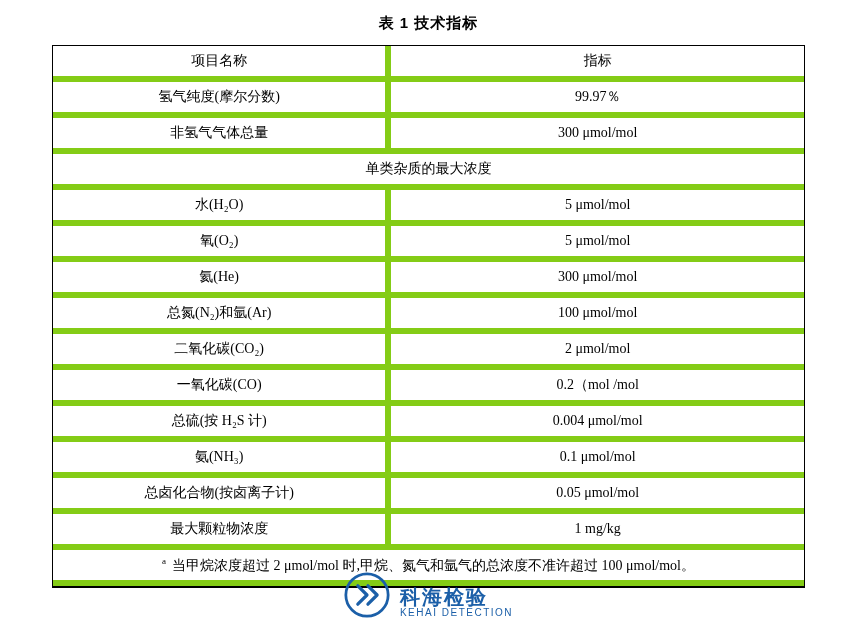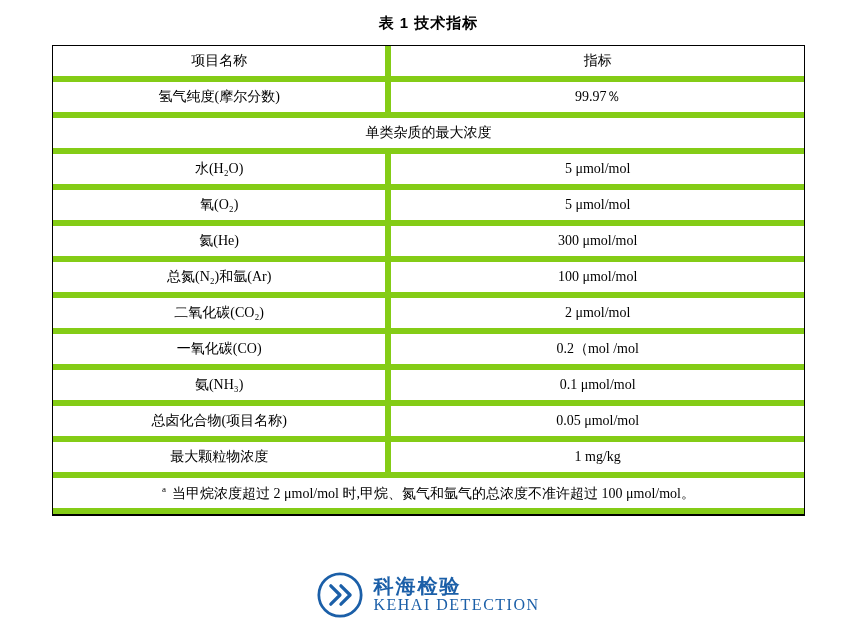--- a/index.html
+++ b/index.html
@@ -82,21 +82,21 @@
     font-size: 9px;
     vertical-align: super;
     margin-right: 6px;
   }
   .watermark {
     position: absolute;
     left: 0;
     right: 0;
     bottom: 6px;
     display: flex;
-    align-items: center;
+    align-items: flex-end;
     justify-content: center;
     gap: 10px;
     pointer-events: none;
   }
   .wm-logo {
     width: 46px;
     height: 46px;
     flex: 0 0 auto;
   }
   .wm-text {
@@ -105,22 +105,22 @@
     line-height: 1.05;
   }
   .wm-cn {
     font-family: "Liberation Sans", sans-serif;
     font-size: 20px;
     font-weight: bold;
     color: #1b5fa8;
     letter-spacing: 2px;
   }
   .wm-en {
-    font-family: Liberation Serif, serif;
-    font-size: 16px;
+    font-family: Liberation Sans, sans-serif;
+    font-size: 10px;
     color: #1b5fa8;
     letter-spacing: 1.5px;
   }
 </style>
 </head>
 <body>
 
 <div class="page">
 
   <div class="doc-title">表 1   技术指标</div>
@@ -130,20 +130,24 @@
       <tbody>
         <tr class="row-header">
           <td class="col-item">项目名称</td>
           <td class="col-value">指标</td>
         </tr>
         <tr>
           <td>氢气纯度(摩尔分数)</td>
           <td class="value-cell">99.97％</td>
         </tr>
         <tr>
+          <td>非氢气气体总量</td>
+          <td class="value-cell">300 μmol/mol</td>
+        </tr>
+        <tr>
           <td class="full-span" colspan="2">单类杂质的最大浓度</td>
         </tr>
         <tr>
           <td>水(H₂O)</td>
           <td class="value-cell">5 μmol/mol</td>
         </tr>
         <tr>
           <td>氧(O₂)</td>
           <td class="value-cell">5 μmol/mol</td>
         </tr>
@@ -157,25 +161,29 @@
         </tr>
         <tr>
           <td>二氧化碳(CO₂)</td>
           <td class="value-cell">2 μmol/mol</td>
         </tr>
         <tr>
           <td>一氧化碳(CO)</td>
           <td class="value-cell">0.2（mol /mol</td>
         </tr>
         <tr>
+          <td>总硫(按 H₂S 计)</td>
+          <td class="value-cell">0.004 μmol/mol</td>
+        </tr>
+        <tr>
           <td>氨(NH₃)</td>
           <td class="value-cell">0.1 μmol/mol</td>
         </tr>
         <tr>
-          <td>总卤化合物(项目名称)</td>
+          <td>总卤化合物(按卤离子计)</td>
           <td class="value-cell">0.05 μmol/mol</td>
         </tr>
         <tr>
           <td>最大颗粒物浓度</td>
           <td class="value-cell">1 mg/kg</td>
         </tr>
         <tr class="footnote-row">
           <td colspan="2">
             <span class="footnote-mark">a</span><span>当甲烷浓度超过 2 μmol/mol 时,甲烷、氮气和氩气的总浓度不准许超过 100 μmol/mol。</span>
           </td>

